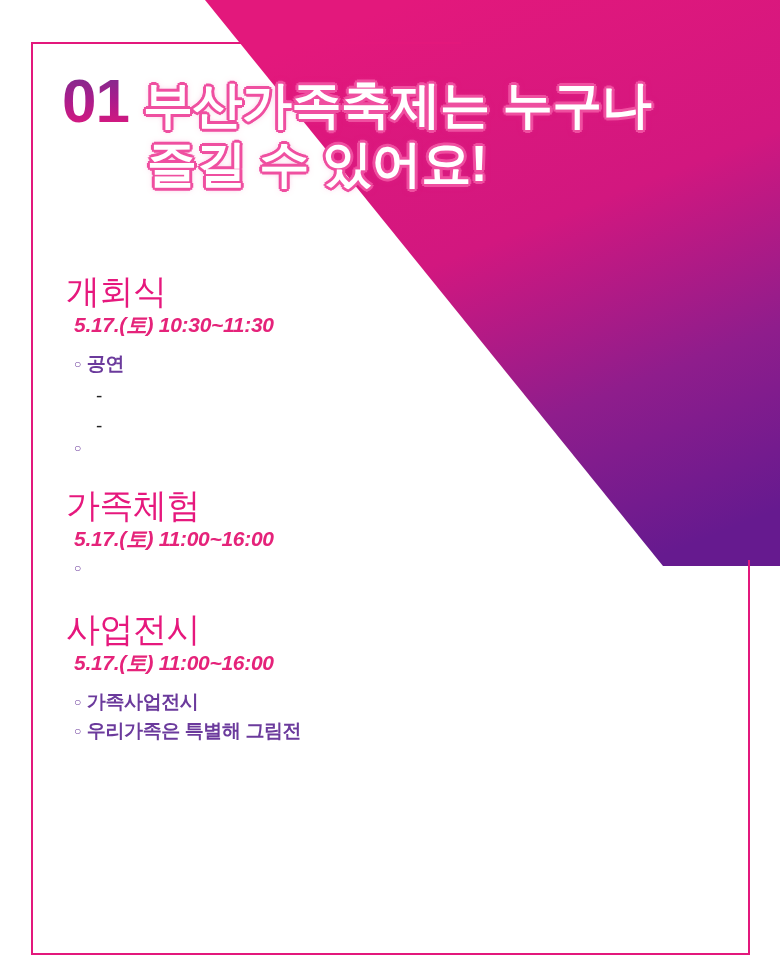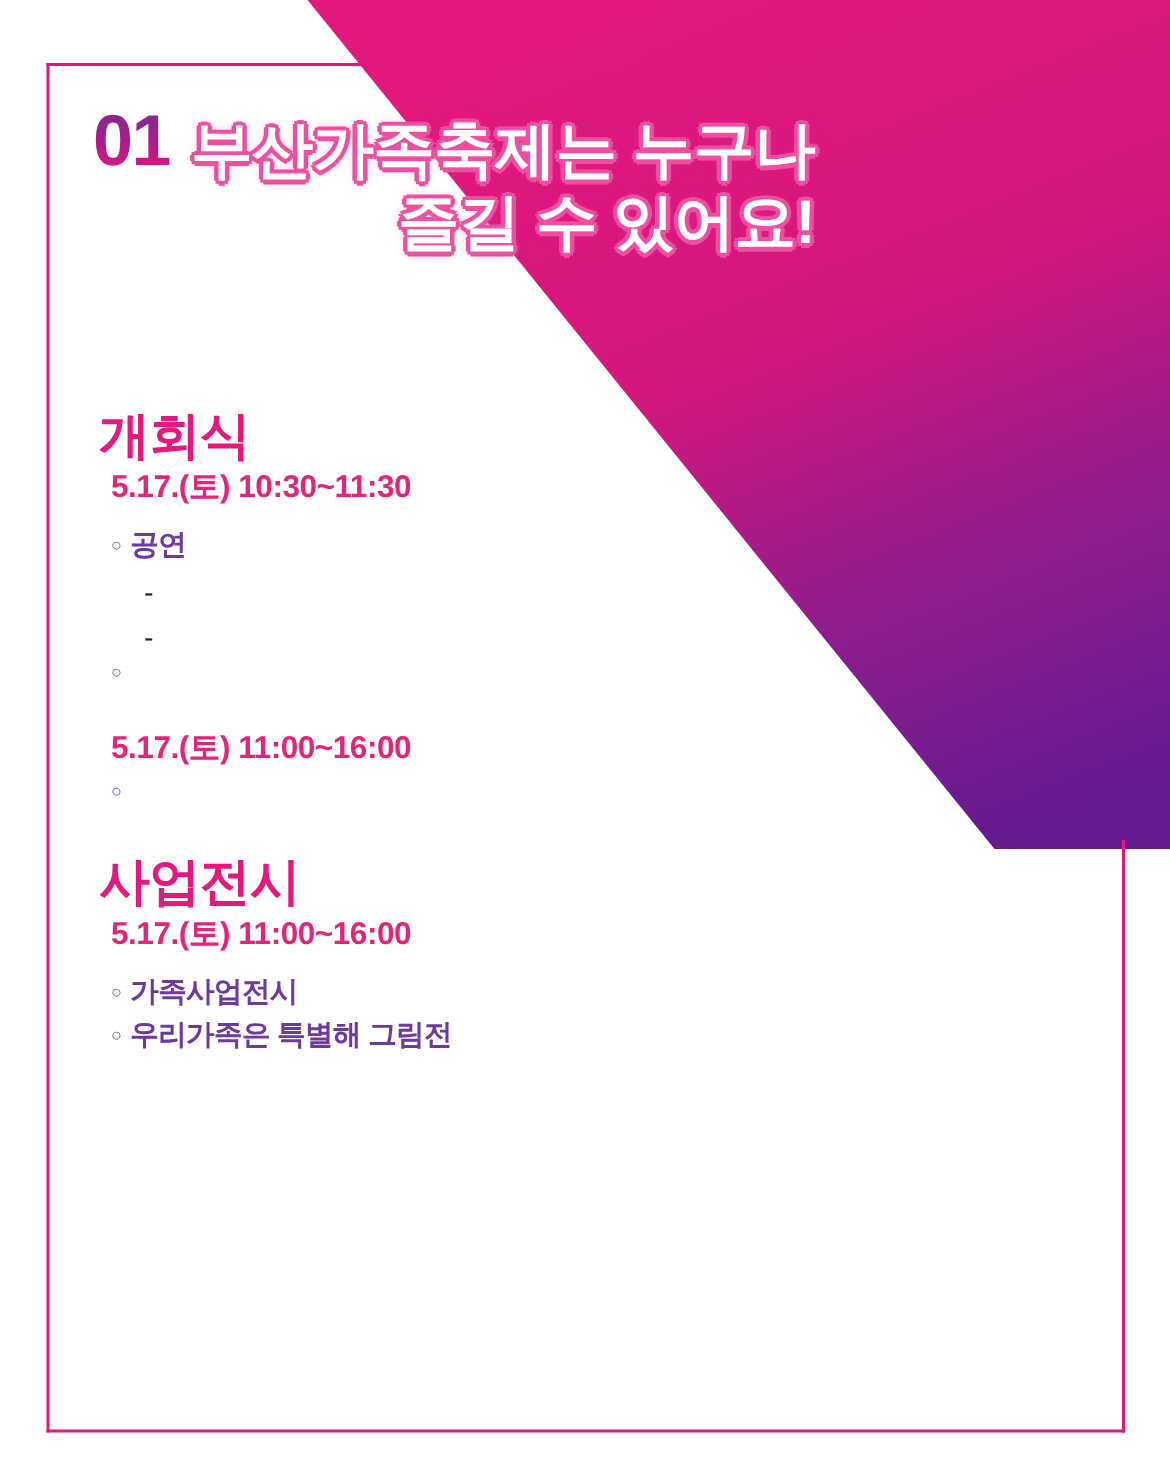--- a/index.html
+++ b/index.html
@@ -56,79 +56,79 @@
     position: absolute;
     left: 62px;
     top: 72px;
     width: 690px;
   }
   .header-row {
     display: flex;
     align-items: flex-start;
   }
   .step-number {
-    font-size: 48px;
+    font-size: 62px;
     font-weight: bold;
     line-height: 0.95;
     letter-spacing: -1px;
     background: linear-gradient(to bottom, #7b2d8e 0%, #a81d8c 45%, #e0187d 100%);
     -webkit-background-clip: text;
     background-clip: text;
     color: transparent;
     -webkit-text-fill-color: transparent;
     margin-right: 14px;
     white-space: nowrap;
   }
   .title-block {
     padding-top: 4px;
   }
   .title-line {
-    font-size: 41px;
+    font-size: 50px;
     font-weight: bold;
     line-height: 1.18;
     color: #ffffff;
     white-space: nowrap;
     letter-spacing: -0.5px;
     text-shadow:
       -2px -2px 0 #ef4fa0,  2px -2px 0 #ef4fa0,
       -2px  2px 0 #ef4fa0,  2px  2px 0 #ef4fa0,
       -3px  0   0 #ef4fa0,  3px  0   0 #ef4fa0,
        0   -3px 0 #ef4fa0,  0    3px 0 #ef4fa0,
        0    0   7px rgba(236,60,150,0.55);
-    text-align: right;
   }
   .title-line-2 {
     margin-left: 4px;
   }
 
   
   .sections {
     position: absolute;
     left: 66px;
     top: 272px;
     width: 660px;
   }
   .section {
     margin-bottom: 6px;
   }
   .section-heading {
     font-size: 34px;
-    font-weight: bold;
+    font-weight: normal;
     color: #e6187d;
     line-height: 1.12;
     letter-spacing: -0.5px;
     margin: 0 0 2px 0;
   }
   .section-date {
     font-size: 21px;
     font-weight: bold;
     color: #e5237a;
     line-height: 1.2;
     margin: 0 0 4px 8px;
     letter-spacing: -0.3px;
+    font-style: italic;
   }
   .bullet-list {
     list-style: none;
     margin: 0;
     padding: 0;
   }
   .bullet-item {
     display: flex;
     align-items: baseline;
     font-size: 19px;
@@ -228,20 +228,21 @@
         </li>
         <li>
           <div class="bullet-item">
             <span class="bullet-mark">○</span>
           </div>
         </li>
       </ul>
     </div>
 
     <div class="section gap-experience">
+      <div class="section-heading">가족체험</div>
       <div class="section-date">5.17.(토) 11:00~16:00</div>
       <div class="pre-bullet-gap"></div>
       <ul class="bullet-list">
         <li>
           <div class="bullet-item">
             <span class="bullet-mark">○</span>
           </div>
         </li>
       </ul>
     </div>

